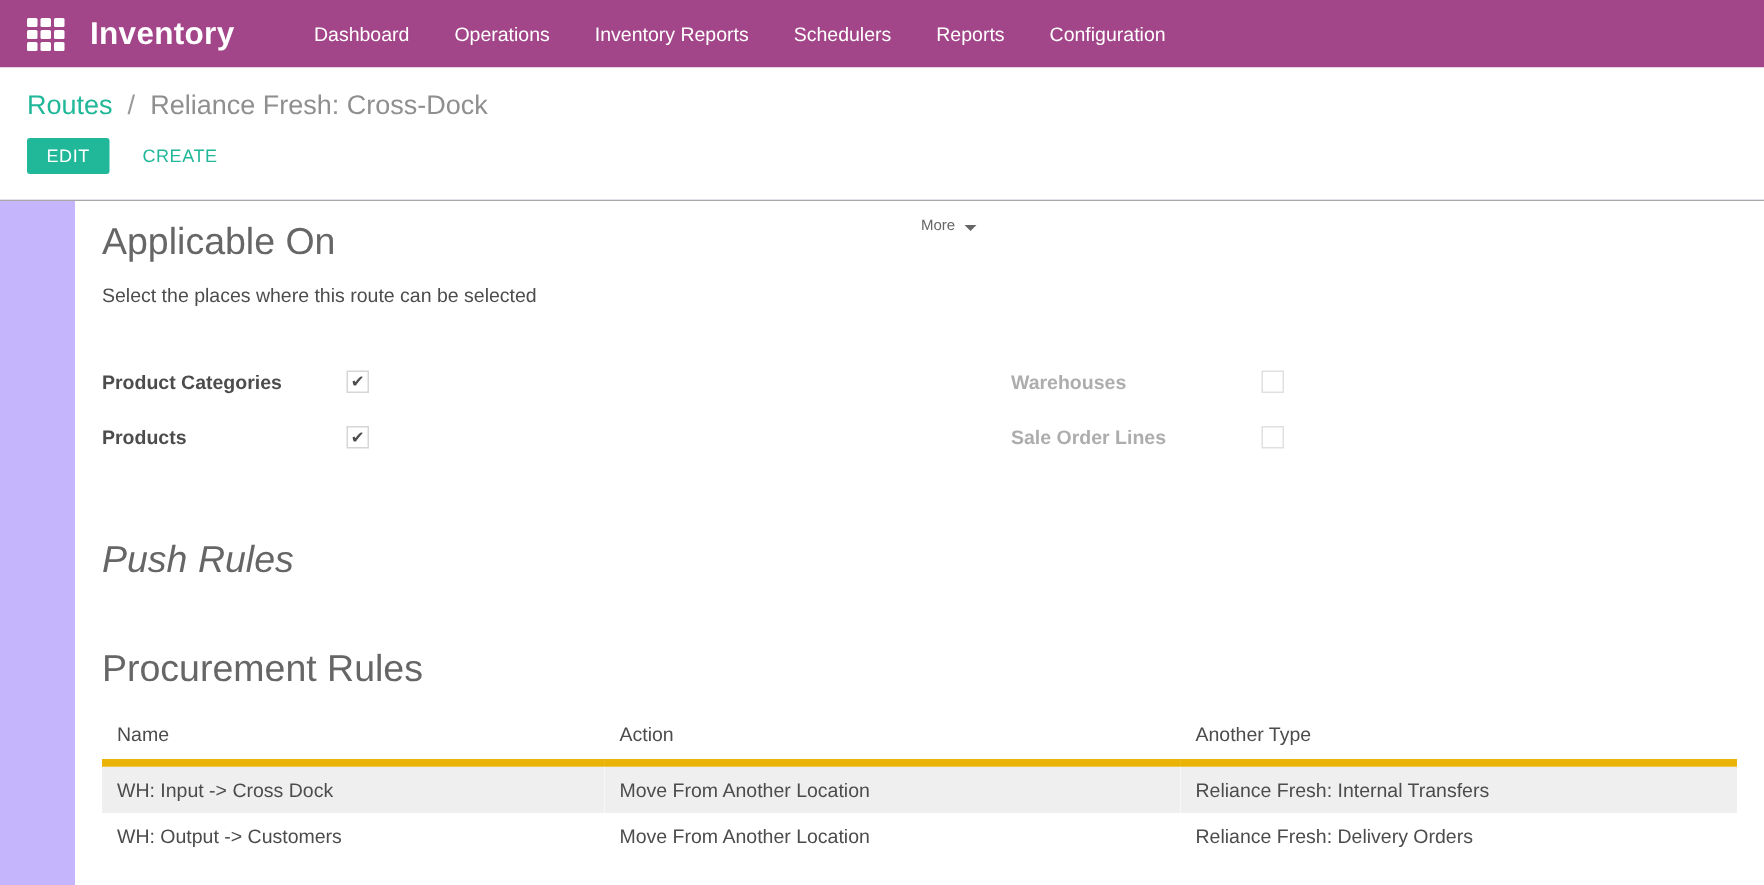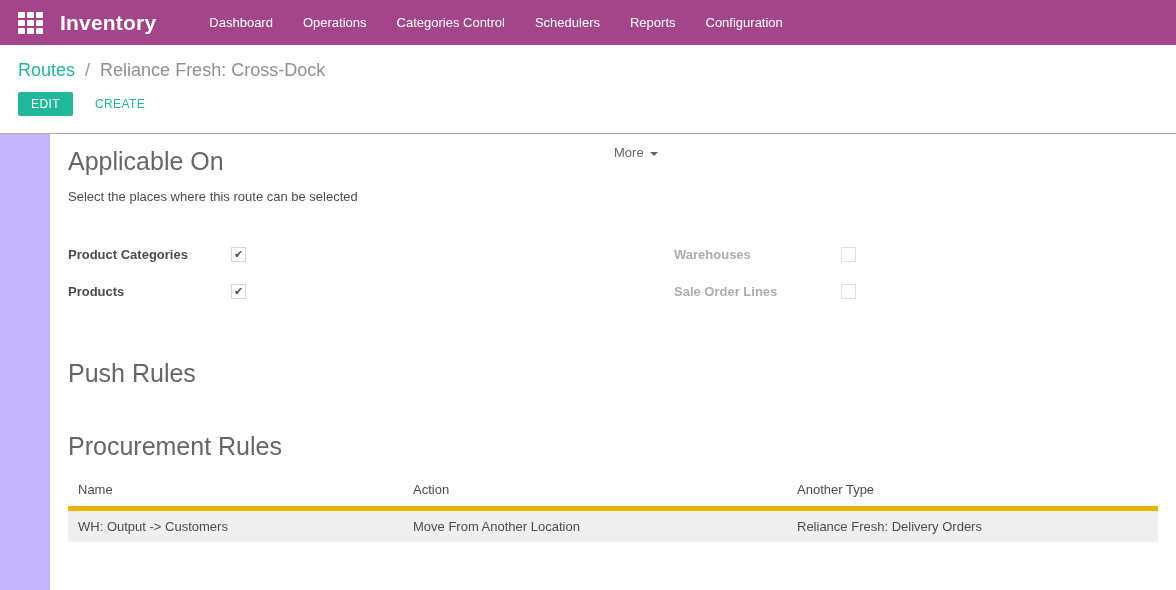--- a/index.html
+++ b/index.html
@@ -39,21 +39,21 @@
     background: #21b799; color: #fff; border: none; font-size: 12px;
     padding: 5px 13px; border-radius: 2px; letter-spacing: 0.4px;
     font-family: inherit; cursor: pointer;
   }
   .btn-create {
     background: none; border: none; color: #21b799; font-size: 12px;
     margin-left: 22px; letter-spacing: 0.4px; font-family: inherit; cursor: pointer;
     padding: 0;
   }
   .more-dropdown {
-    position: absolute; left: 614px; top: 100px; color: #666; font-size: 13px;
+    position: absolute; left: 614px; top: 100px; color: #666; font-size: 10px;
     cursor: pointer; display: flex; align-items: center;
   }
   .caret {
     width: 0; height: 0; border-left: 4px solid transparent;
     border-right: 4px solid transparent; border-top: 4px solid #666;
     margin-left: 6px; margin-top: 2px;
   }
 
   
   .content {
@@ -74,21 +74,21 @@
   .field-label { width: 163px; font-weight: bold; font-size: 13px; color: #4c4c4c; }
   .field-row.right .field-label { width: 167px; }
   .field-row.muted .field-label { color: #adadad; }
   .checkbox {
     width: 15px; height: 15px; border: 1px solid #d6d6d6; background: #fff;
     display: flex; align-items: center; justify-content: center;
     font-size: 11px; color: #4c4c4c; cursor: pointer;
   }
   .field-row.muted .checkbox { border-color: #e0e0e0; }
 
-  .push-title { margin-top: 60px; }
+  .push-title { margin-top: 60px; font-style: italic; }
   .proc-title { margin-top: 46px; }
 
   table {
     border-collapse: collapse; width: 100%; margin-top: 13px;
     table-layout: fixed; font-size: 13px; color: #4c4c4c;
   }
   th {
     text-align: left; font-weight: normal; padding: 8px 10px 9px;
     border-bottom: 5px solid #eab308; color: #4c4c4c; cursor: pointer;
   }
@@ -109,21 +109,21 @@
       <div></div>
       <div></div>
       <div></div>
       <div></div>
       <div></div>
   </div>
   <div class="app-title">Inventory</div>
   <nav>
     <a class="menu-item">Dashboard</a>
     <a class="menu-item">Operations</a>
-    <a class="menu-item">Categories Control</a>
+    <a class="menu-item">Inventory Reports</a>
     <a class="menu-item">Schedulers</a>
     <a class="menu-item">Reports</a>
     <a class="menu-item">Configuration</a>
   </nav>
 </div>
 
 <div class="control-panel">
   <div class="breadcrumb">
     <a class="parent">Routes</a>
     <span class="sep">/</span>
@@ -185,20 +185,25 @@
         </colgroup>
       <thead>
         <tr>
           <th>Name</th>
           <th>Action</th>
           <th>Another Type</th>
         </tr>
       </thead>
       <tbody>
         <tr>
+          <td>WH: Input -&gt; Cross Dock</td>
+          <td>Move From Another Location</td>
+          <td>Reliance Fresh: Internal Transfers</td>
+        </tr>
+        <tr>
           <td>WH: Output -&gt; Customers</td>
           <td>Move From Another Location</td>
           <td>Reliance Fresh: Delivery Orders</td>
         </tr>
       </tbody>
     </table>
 
   </div>
 </div>
 

